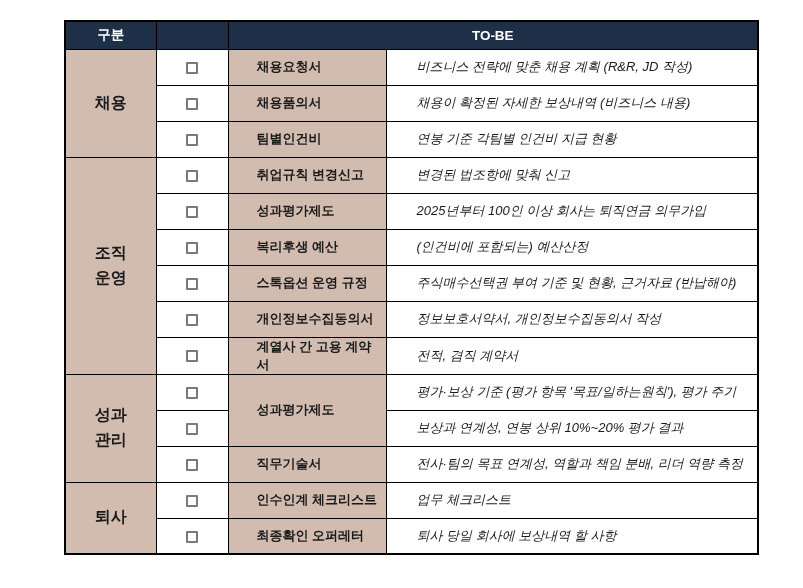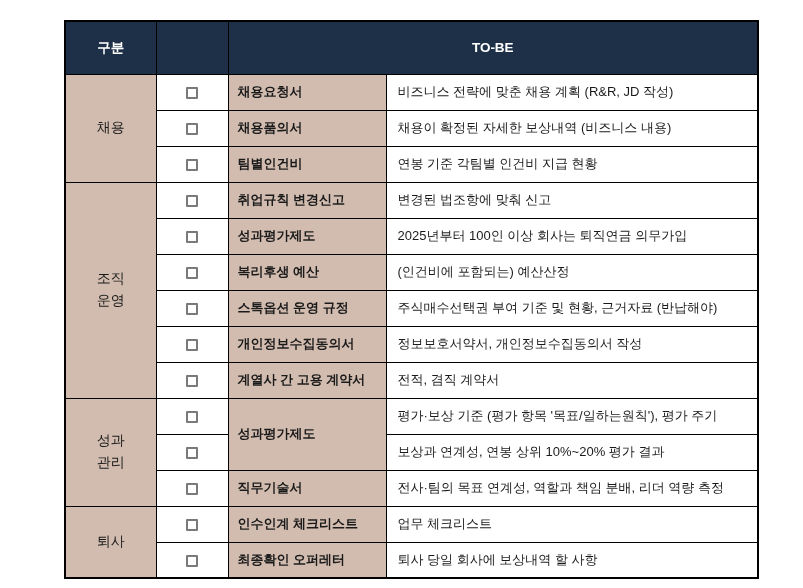--- a/index.html
+++ b/index.html
@@ -31,29 +31,29 @@
   th,td{
     border:1px solid var(--border);
     padding:0;
     overflow:hidden;
   }
   thead th{
     background:var(--navy);
     color:var(--white);
     font-weight:bold;
     font-size:13.5px;
-    height:53px;
+    height:28px;
     text-align:center;
     vertical-align:middle;
   }
   tbody tr{height:36px;}
   td.cat{
     background:var(--tan);
-    font-weight:normal;
-    font-size:14px;
+    font-weight:bold;
+    font-size:16px;
     text-align:center;
     vertical-align:middle;
     white-space:pre-line;
     line-height:1.55;
   }
   td.cbcell{
     background:var(--white);
     text-align:center;
     vertical-align:middle;
   }
@@ -64,29 +64,30 @@
     border-radius:1px;
     background:var(--white);
     vertical-align:middle;
     cursor:pointer;
   }
   td.item{
     background:var(--tan);
     font-weight:bold;
     font-size:13px;
     vertical-align:middle;
-    padding-left:9px;
+    padding-left:28px;
     padding-right:4px;
   }
   td.desc{
     background:var(--white);
     font-size:13px;
     vertical-align:middle;
-    padding-left:11px;
+    padding-left:30px;
     padding-right:6px;
+    font-style:italic;
   }
 </style>
 </head>
 <body>
 
 <table class="checklist">
   <colgroup>
     <col style="width:91px">
     <col style="width:72px">
     <col style="width:158px">

